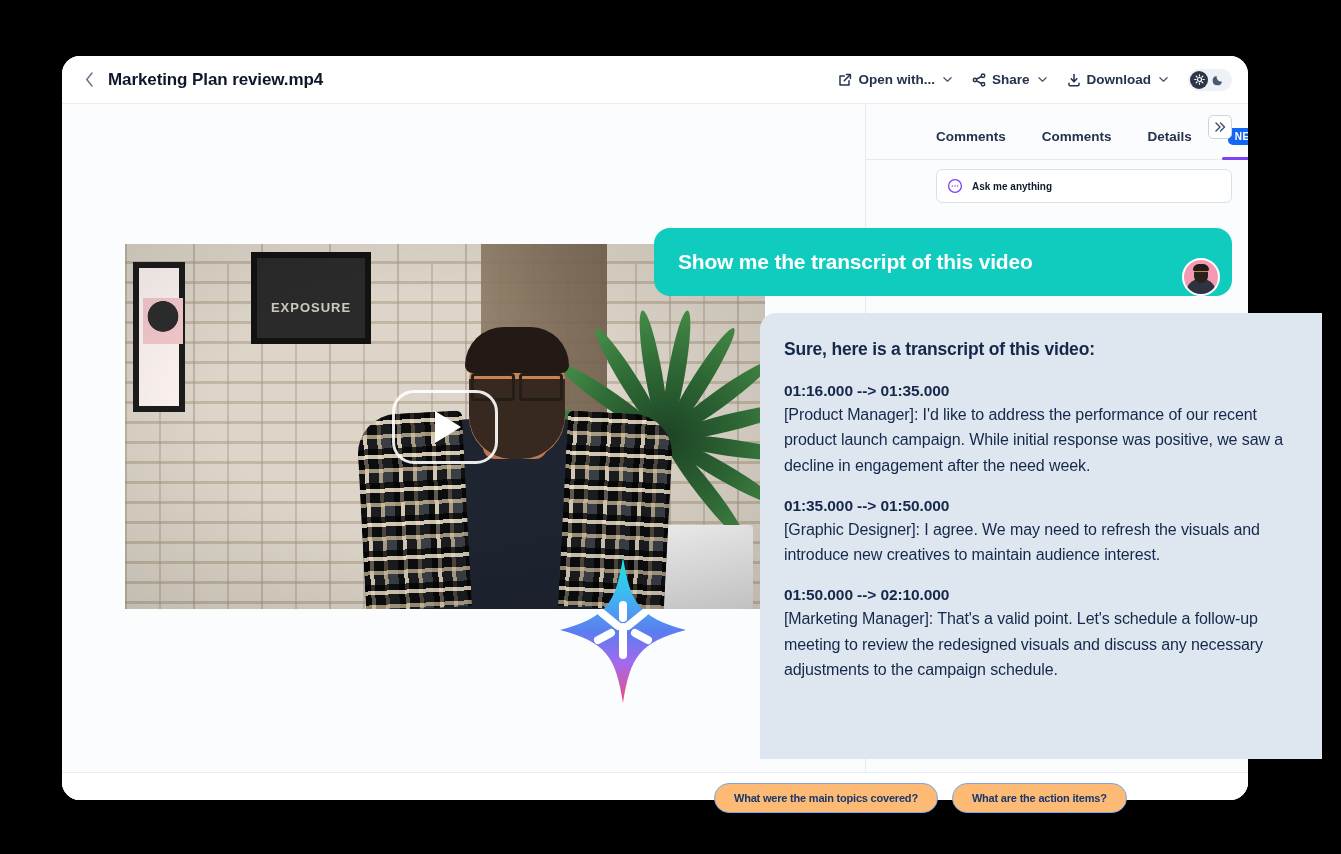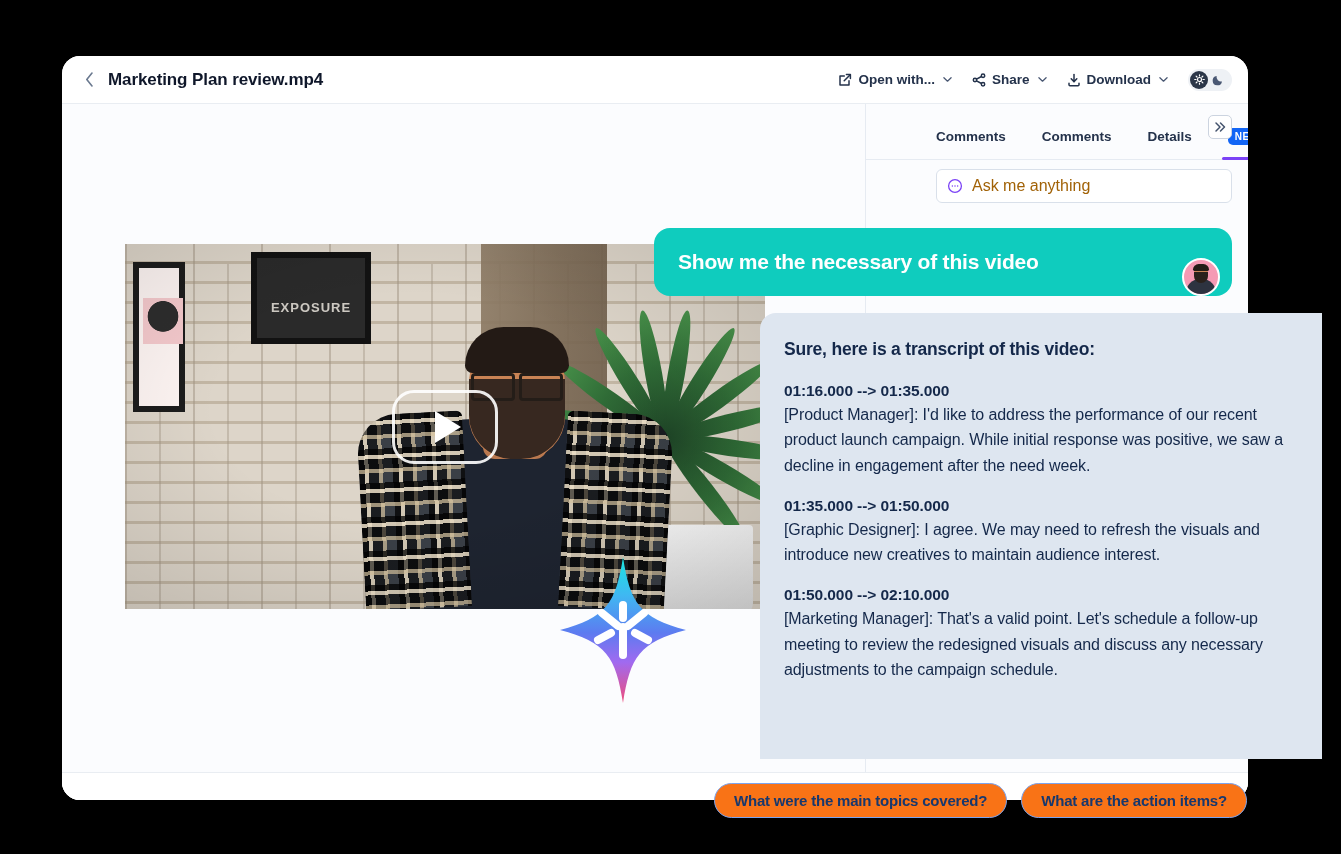--- a/index.html
+++ b/index.html
@@ -233,21 +233,21 @@
 
   
   .chat-input {
     position: absolute; left: 70px; right: 16px; top: 65px; height: 34px;
     border: 1px solid #d9e0ea; border-radius: 6px; background: #fff;
     display: flex; align-items: center; padding: 0 10px; gap: 9px;
     cursor: text;
   }
   .chat-icon { width: 16px; height: 16px; color: #7b42f6; flex: none; }
   .chat-icon svg { width: 16px; height: 16px; display:block; }
-  .chat-ph { font-size: 16px; color: #a16207; }
+  .chat-ph { font-size: 10px; color: #0f172a; font-weight: bold; }
   .chat-actions {
     position: absolute; right: 16px; top: 106px;
     display: flex; align-items: center; gap: 10px;
   }
   .clear-chat { font-size: 11.5px; font-weight: 700; color: #7b42f6; cursor: pointer; }
   .send-btn {
     background: #c9cdd3; color: #f3f4f6; border: none;
     font-size: 11.5px; font-weight: 700; border-radius: 5px;
     padding: 6px 11px; cursor: pointer; font-family: inherit; margin-top: 32px;
   }
@@ -297,22 +297,22 @@
   .seg-text {
     font-size: 16px; color: #14284a; line-height: 1.58; letter-spacing: -.1px;
   }
 
   
   .chips {
     position: absolute; left: 714px; top: 783px;
     display: flex; gap: 14px; z-index: 10;
   }
   .chip {
-    background: #f97316; border: 1.5px solid #7ba4ef; border-radius: 20px;
-    padding: 8px 19px; font-size: 15px; font-weight: 700; color: #17386e;
+    background: #fdba74; border: 1.5px solid #7ba4ef; border-radius: 20px;
+    padding: 8px 19px; font-size: 11px; font-weight: 700; color: #17386e;
     cursor: pointer; white-space: nowrap; letter-spacing: -.2px;
     font-family: inherit;
   }
 </style>
 </head>
 <body>
 
 <div id="root">
 
   <div class="window">
@@ -515,21 +515,21 @@
   </div>
 
   <div class="avatar">
     <div class="av-body"></div>
     <div class="av-head"></div>
     <div class="av-beard"></div>
     <div class="av-hair"></div>
   </div>
 
   <div class="user-bubble">
-    <div class="user-bubble-text">Show me the necessary of this video</div>
+    <div class="user-bubble-text">Show me the transcript of this video</div>
   </div>
 
   <div class="response">
     <div class="resp-title">Sure, here is a transcript of this video:</div>
 
     <div class="seg">
       <div class="seg-time">01:16.000 --&gt; 01:35.000</div>
       <div class="seg-text">[Product Manager]: I'd like to address the performance of our recent product launch campaign. While initial response was positive, we saw a decline in engagement after the need week.</div>
     </div>
 

